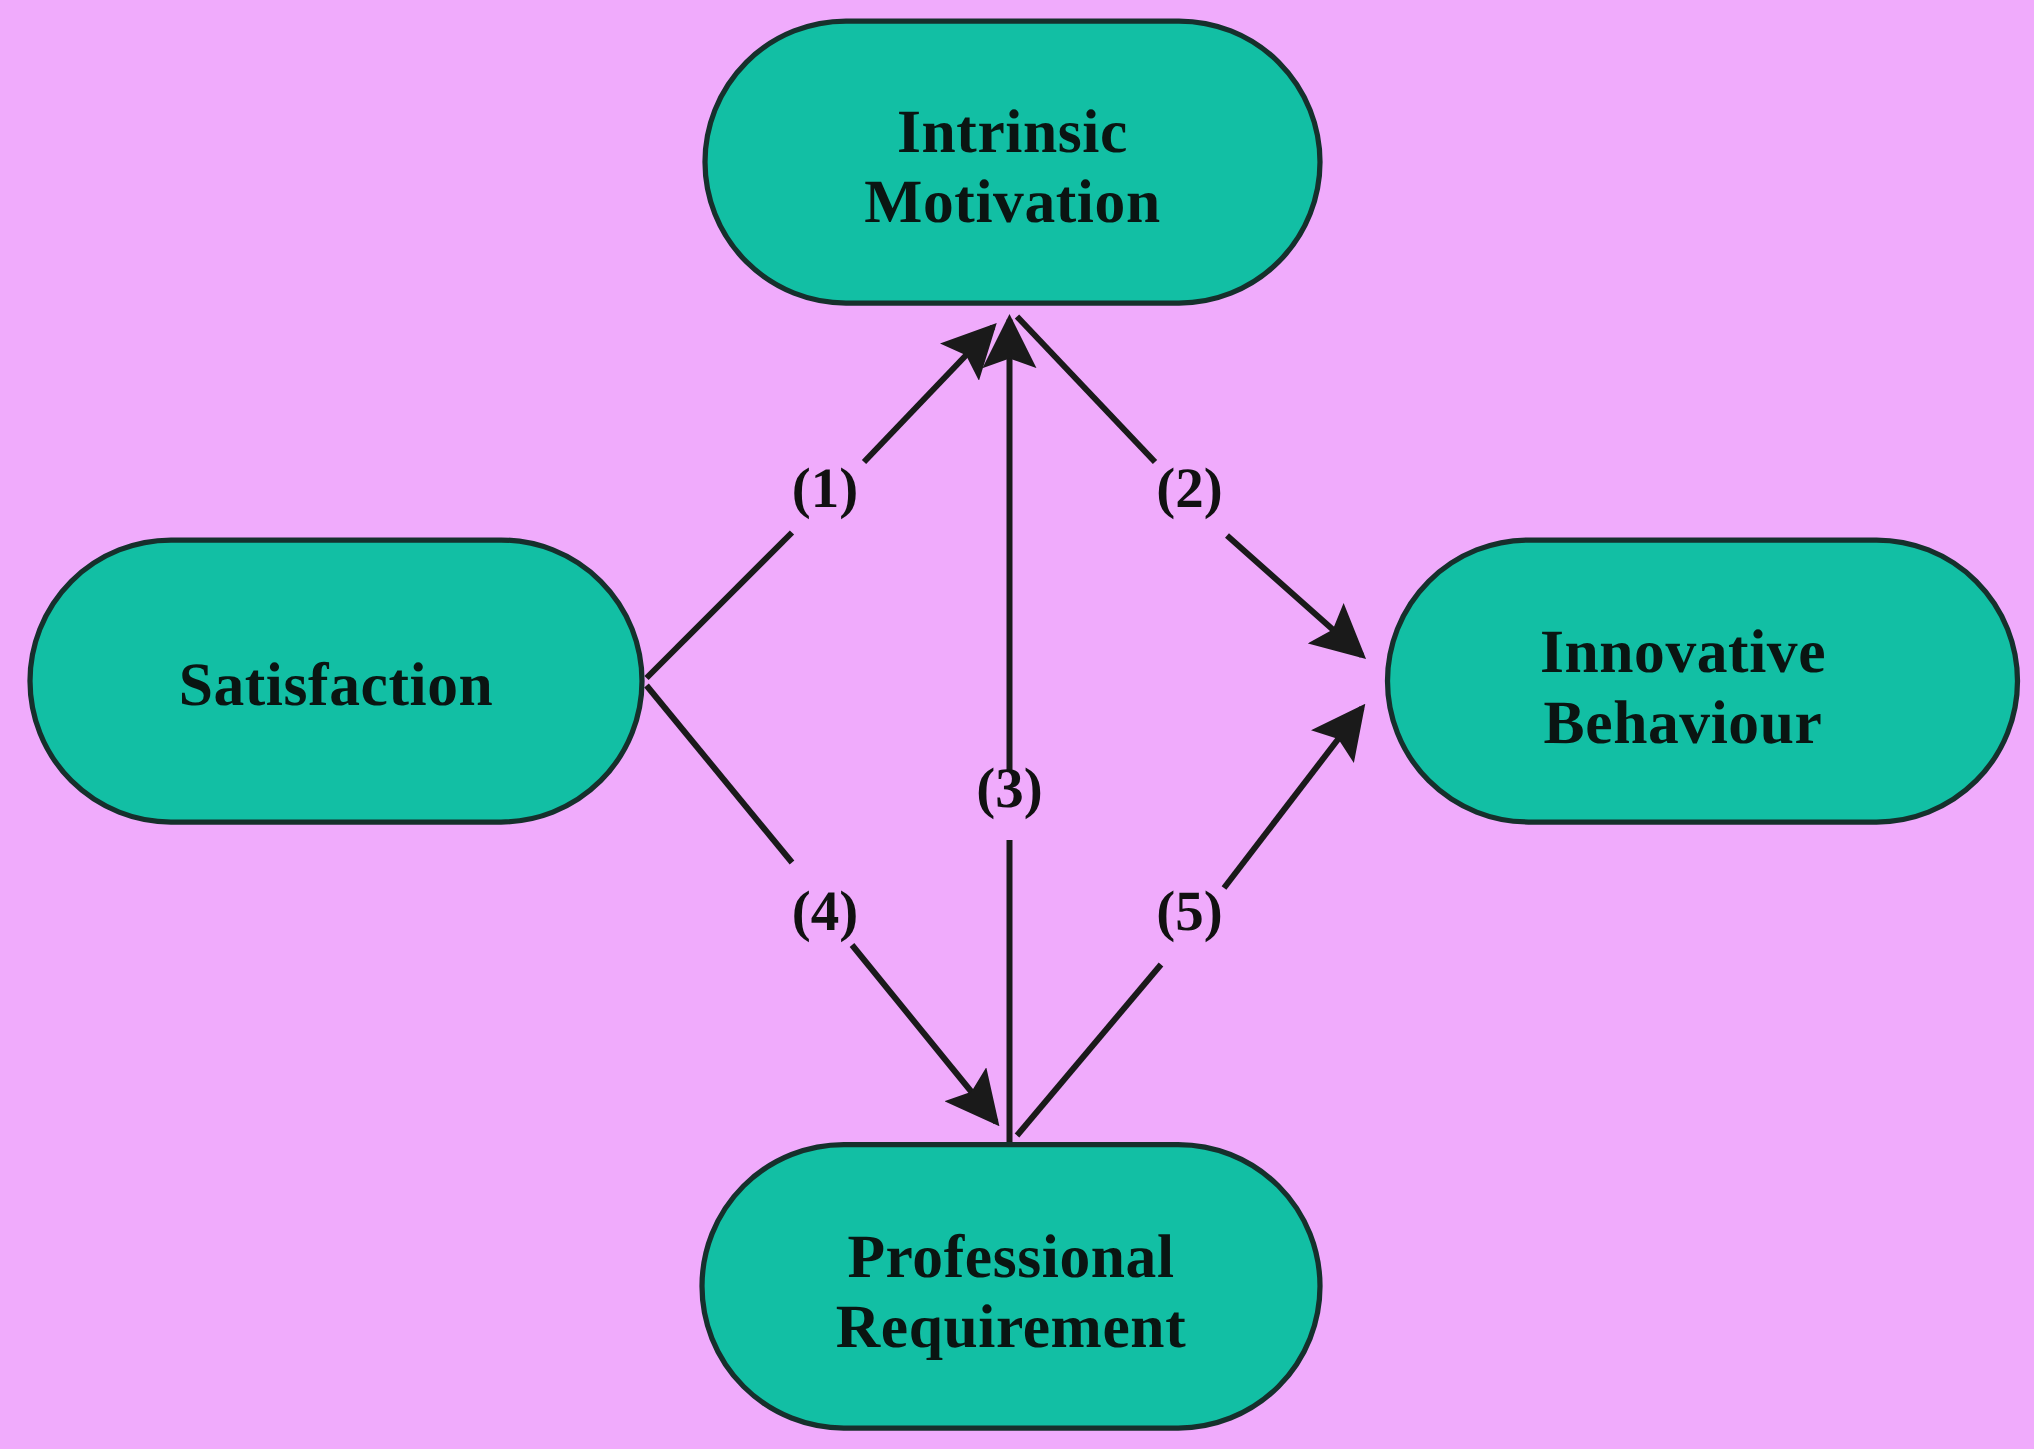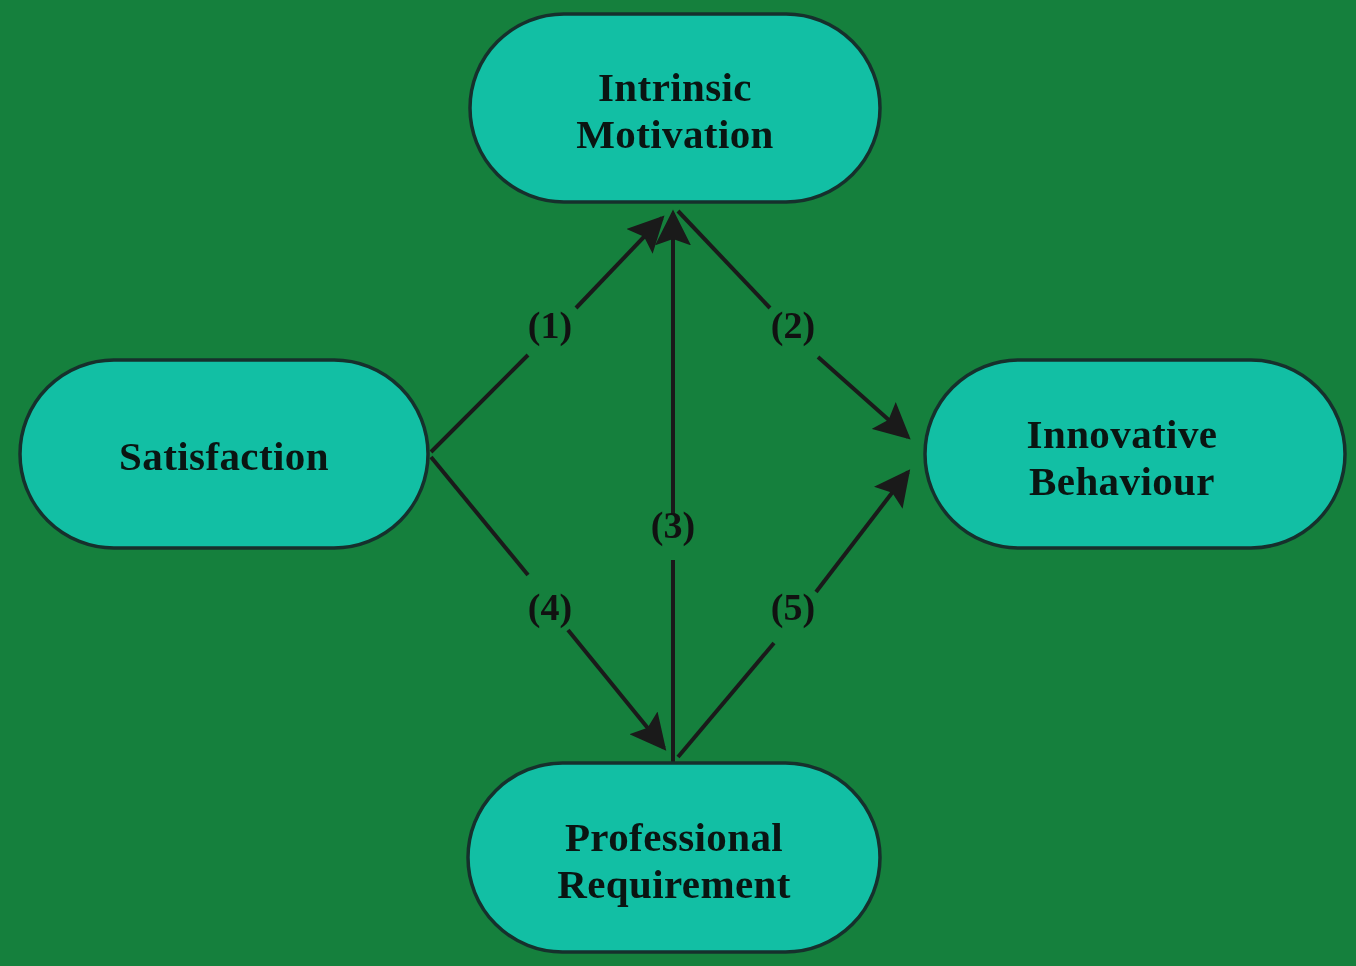--- a/index.html
+++ b/index.html
@@ -48,21 +48,21 @@
     font-family: "Liberation Serif", serif;
     font-weight: bold;
     font-size: 38px;
     fill: #111111;
     text-anchor: middle;
   }
 </style>
 </head>
 <body>
 
-<div id="diagram-root" style="background: #15803d; text-align: center;">
+<div id="diagram-root" style="background: #f0abfc; text-align: center;">
 
   <svg id="diagram-canvas" viewBox="0 0 1356 966">
 
     <defs>
       <marker id="arrowhead" markerWidth="9" markerHeight="9" refX="8.1" refY="4.5" orient="auto" markerUnits="strokeWidth">
         <path d="M 0 0 L 9 4.5 L 0 9 L 1.6 4.5 Z" fill="#1a1a1a"></path>
       </marker>
     </defs>
 
     <g>

